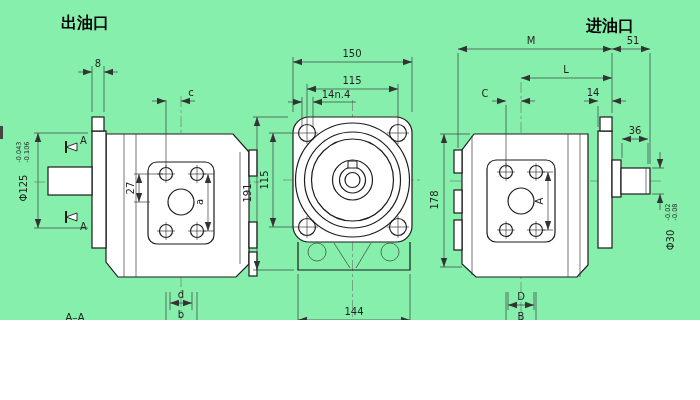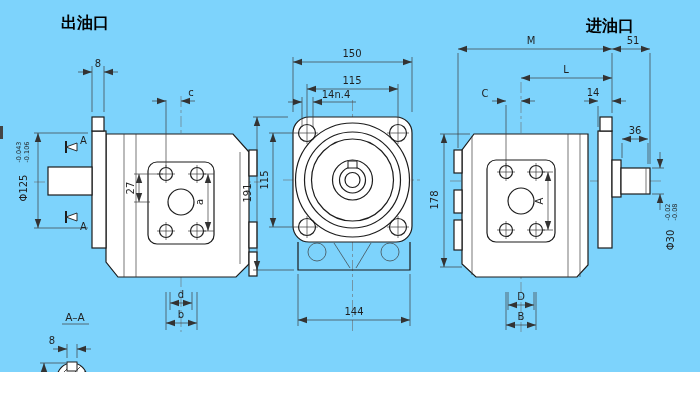--- a/index.html
+++ b/index.html
@@ -1,16 +1,16 @@
 <!DOCTYPE html>
 <html><head>
 <meta charset="utf-8">
 <style>
   html,body{margin:0;padding:0;background:#fff;}
-  #stage{position:relative;width:700px;height:372px;background:#7dd3fc;overflow:hidden;
+  #stage{position:relative;width:700px;height:320px;background:#86efac;overflow:hidden;
          font-family:"DejaVu Sans",sans-serif;}
   svg{display:block;}
   .obj{stroke:#1c1c1c;stroke-width:1.2;fill:#fff;stroke-linejoin:miter;}
   .objn{stroke:#1c1c1c;stroke-width:1.2;fill:none;}
   .thin{stroke:#3c3c3c;stroke-width:.7;fill:none;}
   .dim{stroke:#3c3c3c;stroke-width:.7;fill:none;}
   .cl{stroke:#6b6b6b;stroke-width:.6;fill:none;stroke-dasharray:11 3 3 3;}
   .hatch{stroke:#2a2a2a;stroke-width:.8;}
   text{fill:#1f1f1f;font-family:"DejaVu Sans",sans-serif;}
   .dimtxt{font-size:10px;}

